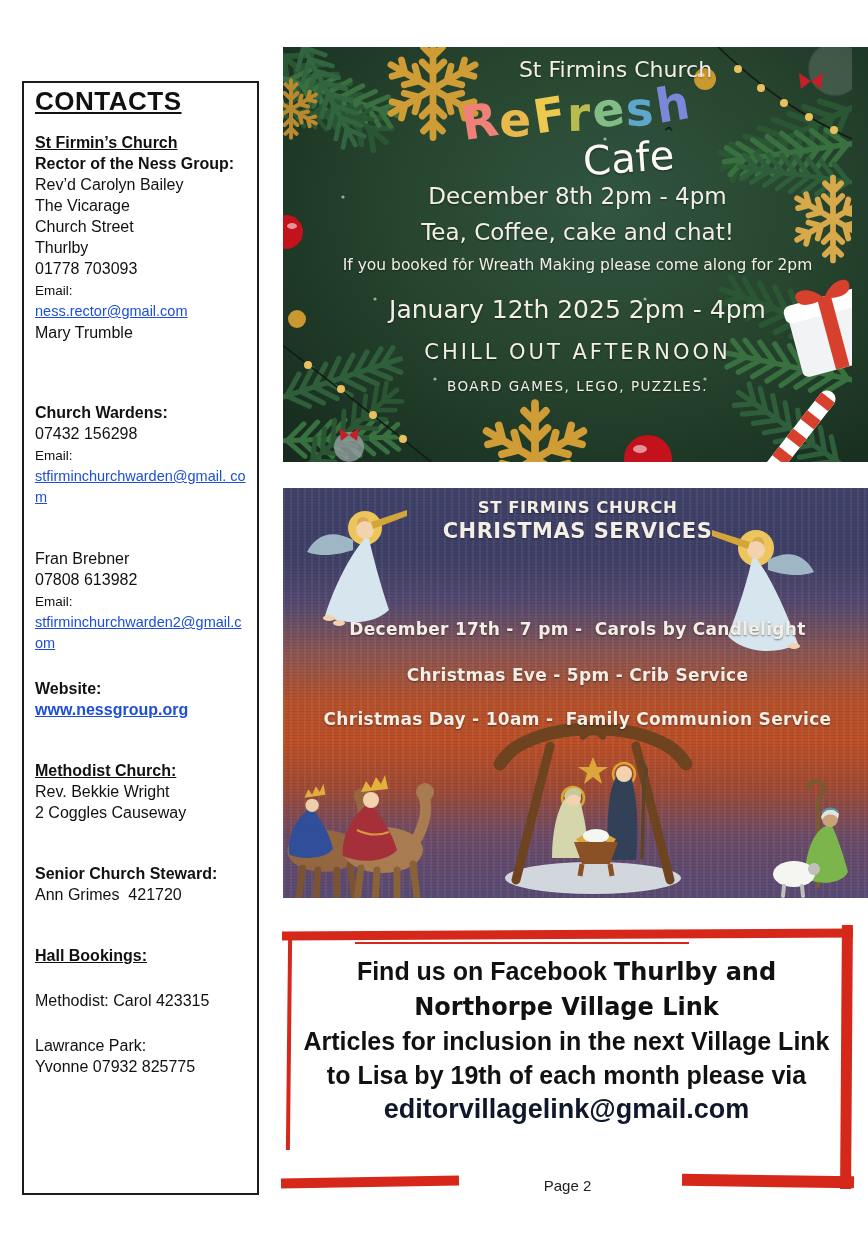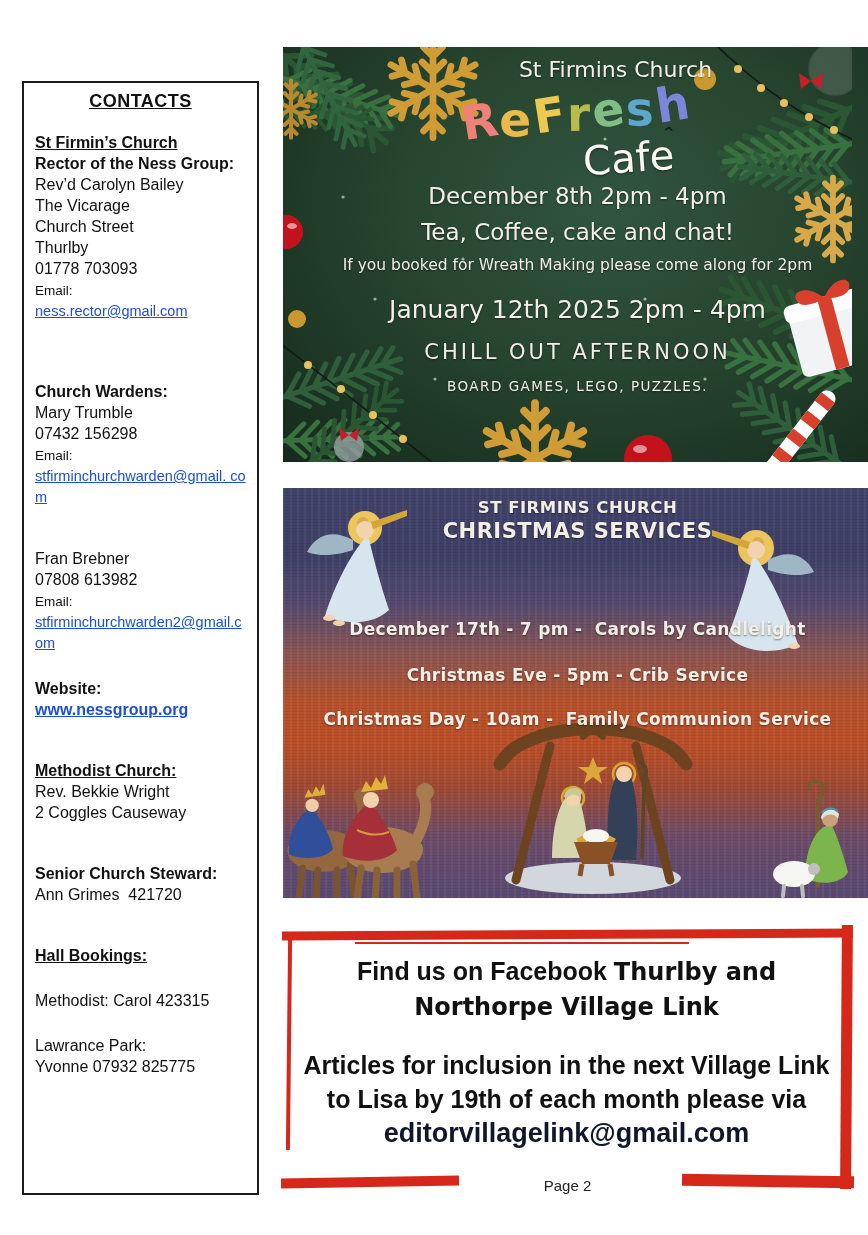--- a/index.html
+++ b/index.html
@@ -3,21 +3,21 @@
 <meta charset="utf-8">
 <style>
   html,body{margin:0;padding:0;background:#ffffff;}
   body{width:868px;height:1235px;position:relative;overflow:hidden;
        font-family:"Liberation Sans",sans-serif;color:#111;}
 
   
   .contacts{position:absolute;left:22px;top:81px;width:237px;height:1114px;
             border:2px solid #1c1c1c;box-sizing:border-box;padding:8px 11px;
             font-size:16px;line-height:21px;}
-  .contacts h2{margin:0 0 20px 0;text-align:center;font-size:18px;
+  .contacts h2{margin:0 0 20px 0;font-size:26px;
                text-decoration:underline;letter-spacing:.5px;}
   .line{margin:0;}
   .b{font-weight:bold;}
   .u{text-decoration:underline;}
   .email-label{font-size:13.5px;line-height:20px;margin-top:2px;}
   a.clink{color:#1d4ed8;text-decoration:underline;font-size:14.5px;
           line-height:21px;word-break:break-all;display:block;cursor:pointer;}
   a.clink.bold{font-weight:bold;font-size:16px;}
   .mt-md{margin-top:24px;}
   .mt-lg{margin-top:40px;}
@@ -70,21 +70,21 @@
           background:#fff;box-sizing:border-box;}
   .redstrip{position:absolute;background:#d6281a;z-index:3;}
   .rs-top{left:-6px;right:-8px;top:0;height:9px;transform:rotate(-.3deg);}
   .rs-top2{left:12%;width:60%;top:12px;height:2px;}
   .rs-right{right:-7px;top:-5px;bottom:-3px;width:11px;transform:rotate(.4deg);}
   .rs-left{left:-1px;top:8px;bottom:36px;width:4px;transform:rotate(.6deg);}
   .rs-bl{left:-7px;bottom:-1px;width:178px;height:10px;transform:rotate(-1deg);}
   .rs-br{right:-9px;bottom:-1px;width:172px;height:12px;transform:rotate(.8deg);}
   .fb-text{position:absolute;left:12px;right:12px;top:24px;z-index:2;
            text-align:center;font-weight:bold;font-size:25px;line-height:34px;}
-  .f1{font-family:"Liberation Sans",sans-serif;margin-top:24px;}
+  .f1{font-family:"Liberation Sans",sans-serif;}
   .f2{font-family:"DejaVu Sans",sans-serif;font-size:24px;}
   .fb-email{display:block;margin-top:0;color:#0f172a;
             font-size:27px;font-family:"Liberation Sans",sans-serif;cursor:pointer;}
   .page-num{position:absolute;left:283px;top:1177px;width:569px;text-align:center;
             font-size:15px;color:#222;}
 </style>
 </head>
 <body>
 
 <aside class="contacts">
@@ -93,22 +93,22 @@
   <p class="line b u">St Firmin’s Church</p>
   <p class="line b">Rector of the Ness Group:</p>
   <p class="line">Rev’d Carolyn Bailey</p>
   <p class="line">The Vicarage</p>
   <p class="line">Church Street</p>
   <p class="line">Thurlby</p>
   <p class="line">01778 703093</p>
   <p class="line email-label">Email:</p>
   <a class="clink">ness.rector@gmail.com</a>
 
+  <p class="line">Mary Trumble</p>
   <p class="line b mt-xl">Church Wardens:</p>
-  <p class="line">Mary Trumble</p>
   <p class="line">07432 156298</p>
   <p class="line email-label">Email:</p>
   <a class="clink">stfirminchurchwarden@gmail. com</a>
 
   <p class="line mt-lg">Fran Brebner</p>
   <p class="line">07808 613982</p>
   <p class="line email-label">Email:</p>
   <a class="clink">stfirminchurchwarden2@gmail.com</a>
 
   <p class="line b mt-md">Website:</p>

